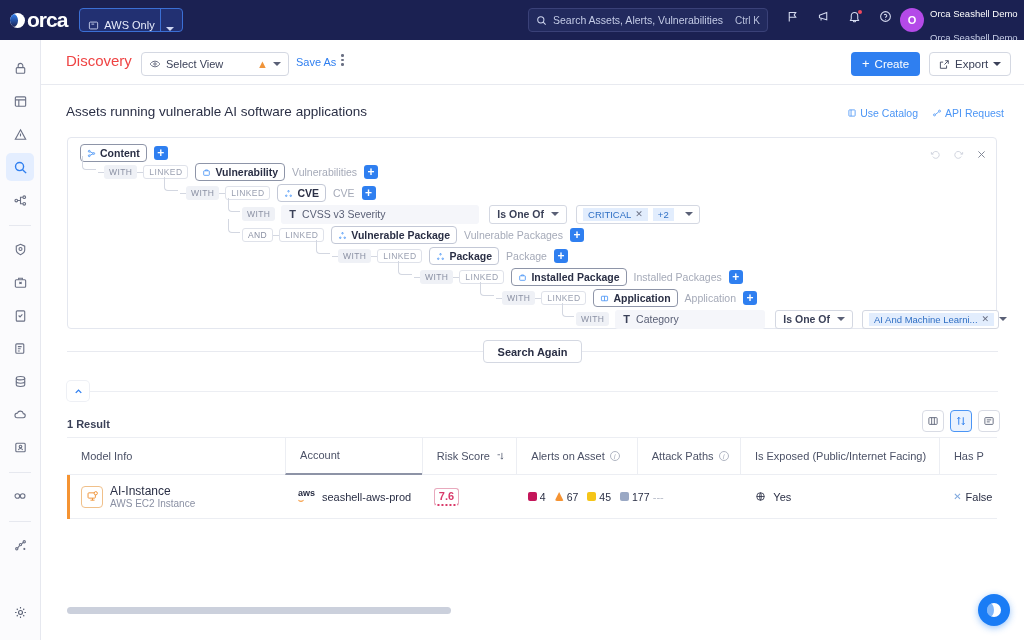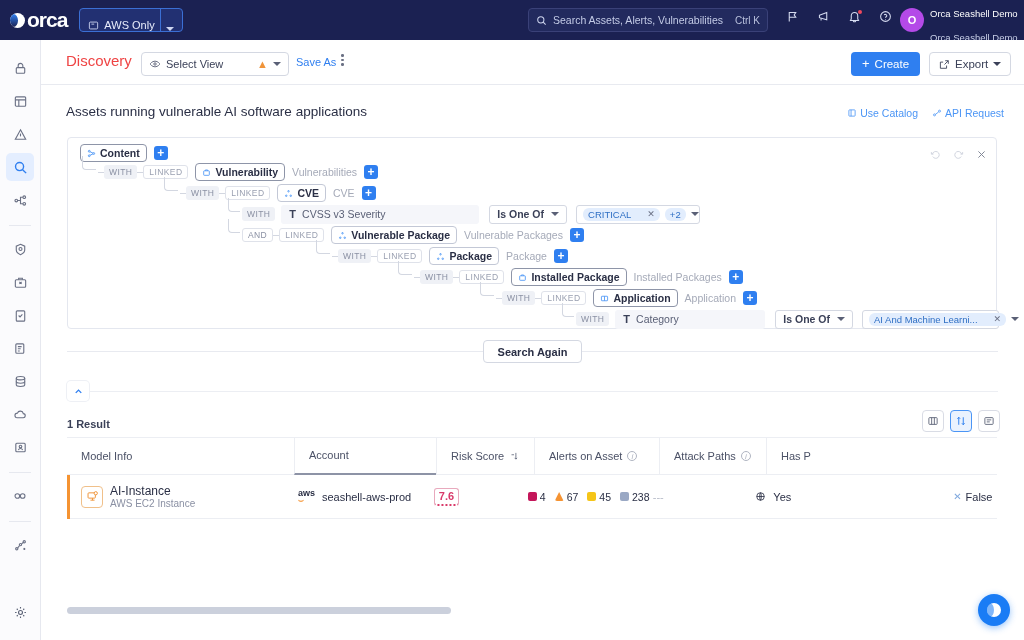--- a/index.html
+++ b/index.html
@@ -123,21 +123,21 @@
 
   .field { height: 19px; background: #f5f6fa; border-radius: 3px; display: inline-flex;
     align-items: center; gap: 6px; padding: 0 8px; font-size: 10.5px; color: #5a6076; }
   .field .ticon { font-weight: bold; color: #3b4158; font-size: 11px; }
   .op { height: 19px; border: 1px solid #d4d8e2; border-radius: 3px; background: #fff;
     display: inline-flex; align-items: center; gap: 7px; padding: 0 7px;
     font-size: 10.5px; color: #3b4158; font-weight: bold; }
   .valbox { height: 19px; border: 1px solid #d4d8e2; border-radius: 3px; background: #fff;
     display: inline-flex; align-items: center; gap: 5px; padding: 0 6px; }
   .vchip { background: #e2edfd; color: #2f6fc4; font-size: 9.5px; padding: 1px 5px;
-    border-radius: 6px; display: inline-flex; gap: 16px; }
+    border-radius: 0; display: inline-flex; gap: 4px; }
   .vchip .x { color: #6b7185; font-size: 9px; }
   .elbow { position: absolute; border-left: 1px solid #d3d7e1;
     border-bottom: 1px solid #d3d7e1; border-bottom-left-radius: 4px; }
 
   
   .again { position: absolute; left: 0; top: 255px; width: 983px; display: flex;
     align-items: center; justify-content: center; }
   .again .line { position: absolute; left: 26px; right: 26px; top: 11px; height: 1px; background: #e8eaf0; }
   .again button { position: relative; height: 23px; padding: 0 14px; background: #fff;
     border: 1px solid #d4d8e2; border-radius: 4px; font-size: 11px; color: #2a2f45;
@@ -671,20 +671,21 @@
             </svg>
         </div>
         <div class="th sep" style="width:125px">
           <span>Alerts on Asset</span>
           <span class="info-i">i</span>
         </div>
         <div class="th sep" style="width:107px">
           <span>Attack Paths</span>
           <span class="info-i">i</span>
         </div>
+        <div class="th sep" style="width:207px">Is Exposed (Public/Internet Facing)</div>
         <div class="th sep" style="width:60px">Has P</div>
       </div>
 
       <div class="trow-data">
         <div class="accent"></div>
         <div class="td" style="width:227px">
           <span class="asset-ico">
             <svg width="13" height="13" viewBox="0 0 16 16" fill="none" stroke="currentColor" stroke-width="1.2">
               <rect x="2.5" y="3.5" width="9" height="6.5" rx="1"></rect>
                 <path d="M5.5 12.5h5M8 10v2.5"></path>
@@ -714,21 +715,21 @@
           <span class="sev">
             <i class="b b-high"></i>
             <span>67</span>
           </span>
           <span class="sev">
             <i class="b b-med"></i>
             <span>45</span>
           </span>
           <span class="sev">
             <i class="b b-low"></i>
-            <span>238</span>
+            <span>177</span>
           </span>
         </div>
         <div class="td" style="width:107px">
           <span class="dashes">---</span>
         </div>
         <div class="td" style="width:207px">
           <svg width="11" height="11" viewBox="0 0 16 16" fill="none" stroke="#2a2f45" stroke-width="1.2">
             <circle cx="8" cy="8" r="5.5"></circle>
               <path d="M2.5 8h11M8 2.5c1.6 1.7 1.6 9.3 0 11M8 2.5c-1.6 1.7-1.6 9.3 0 11"></path>
             </svg>

